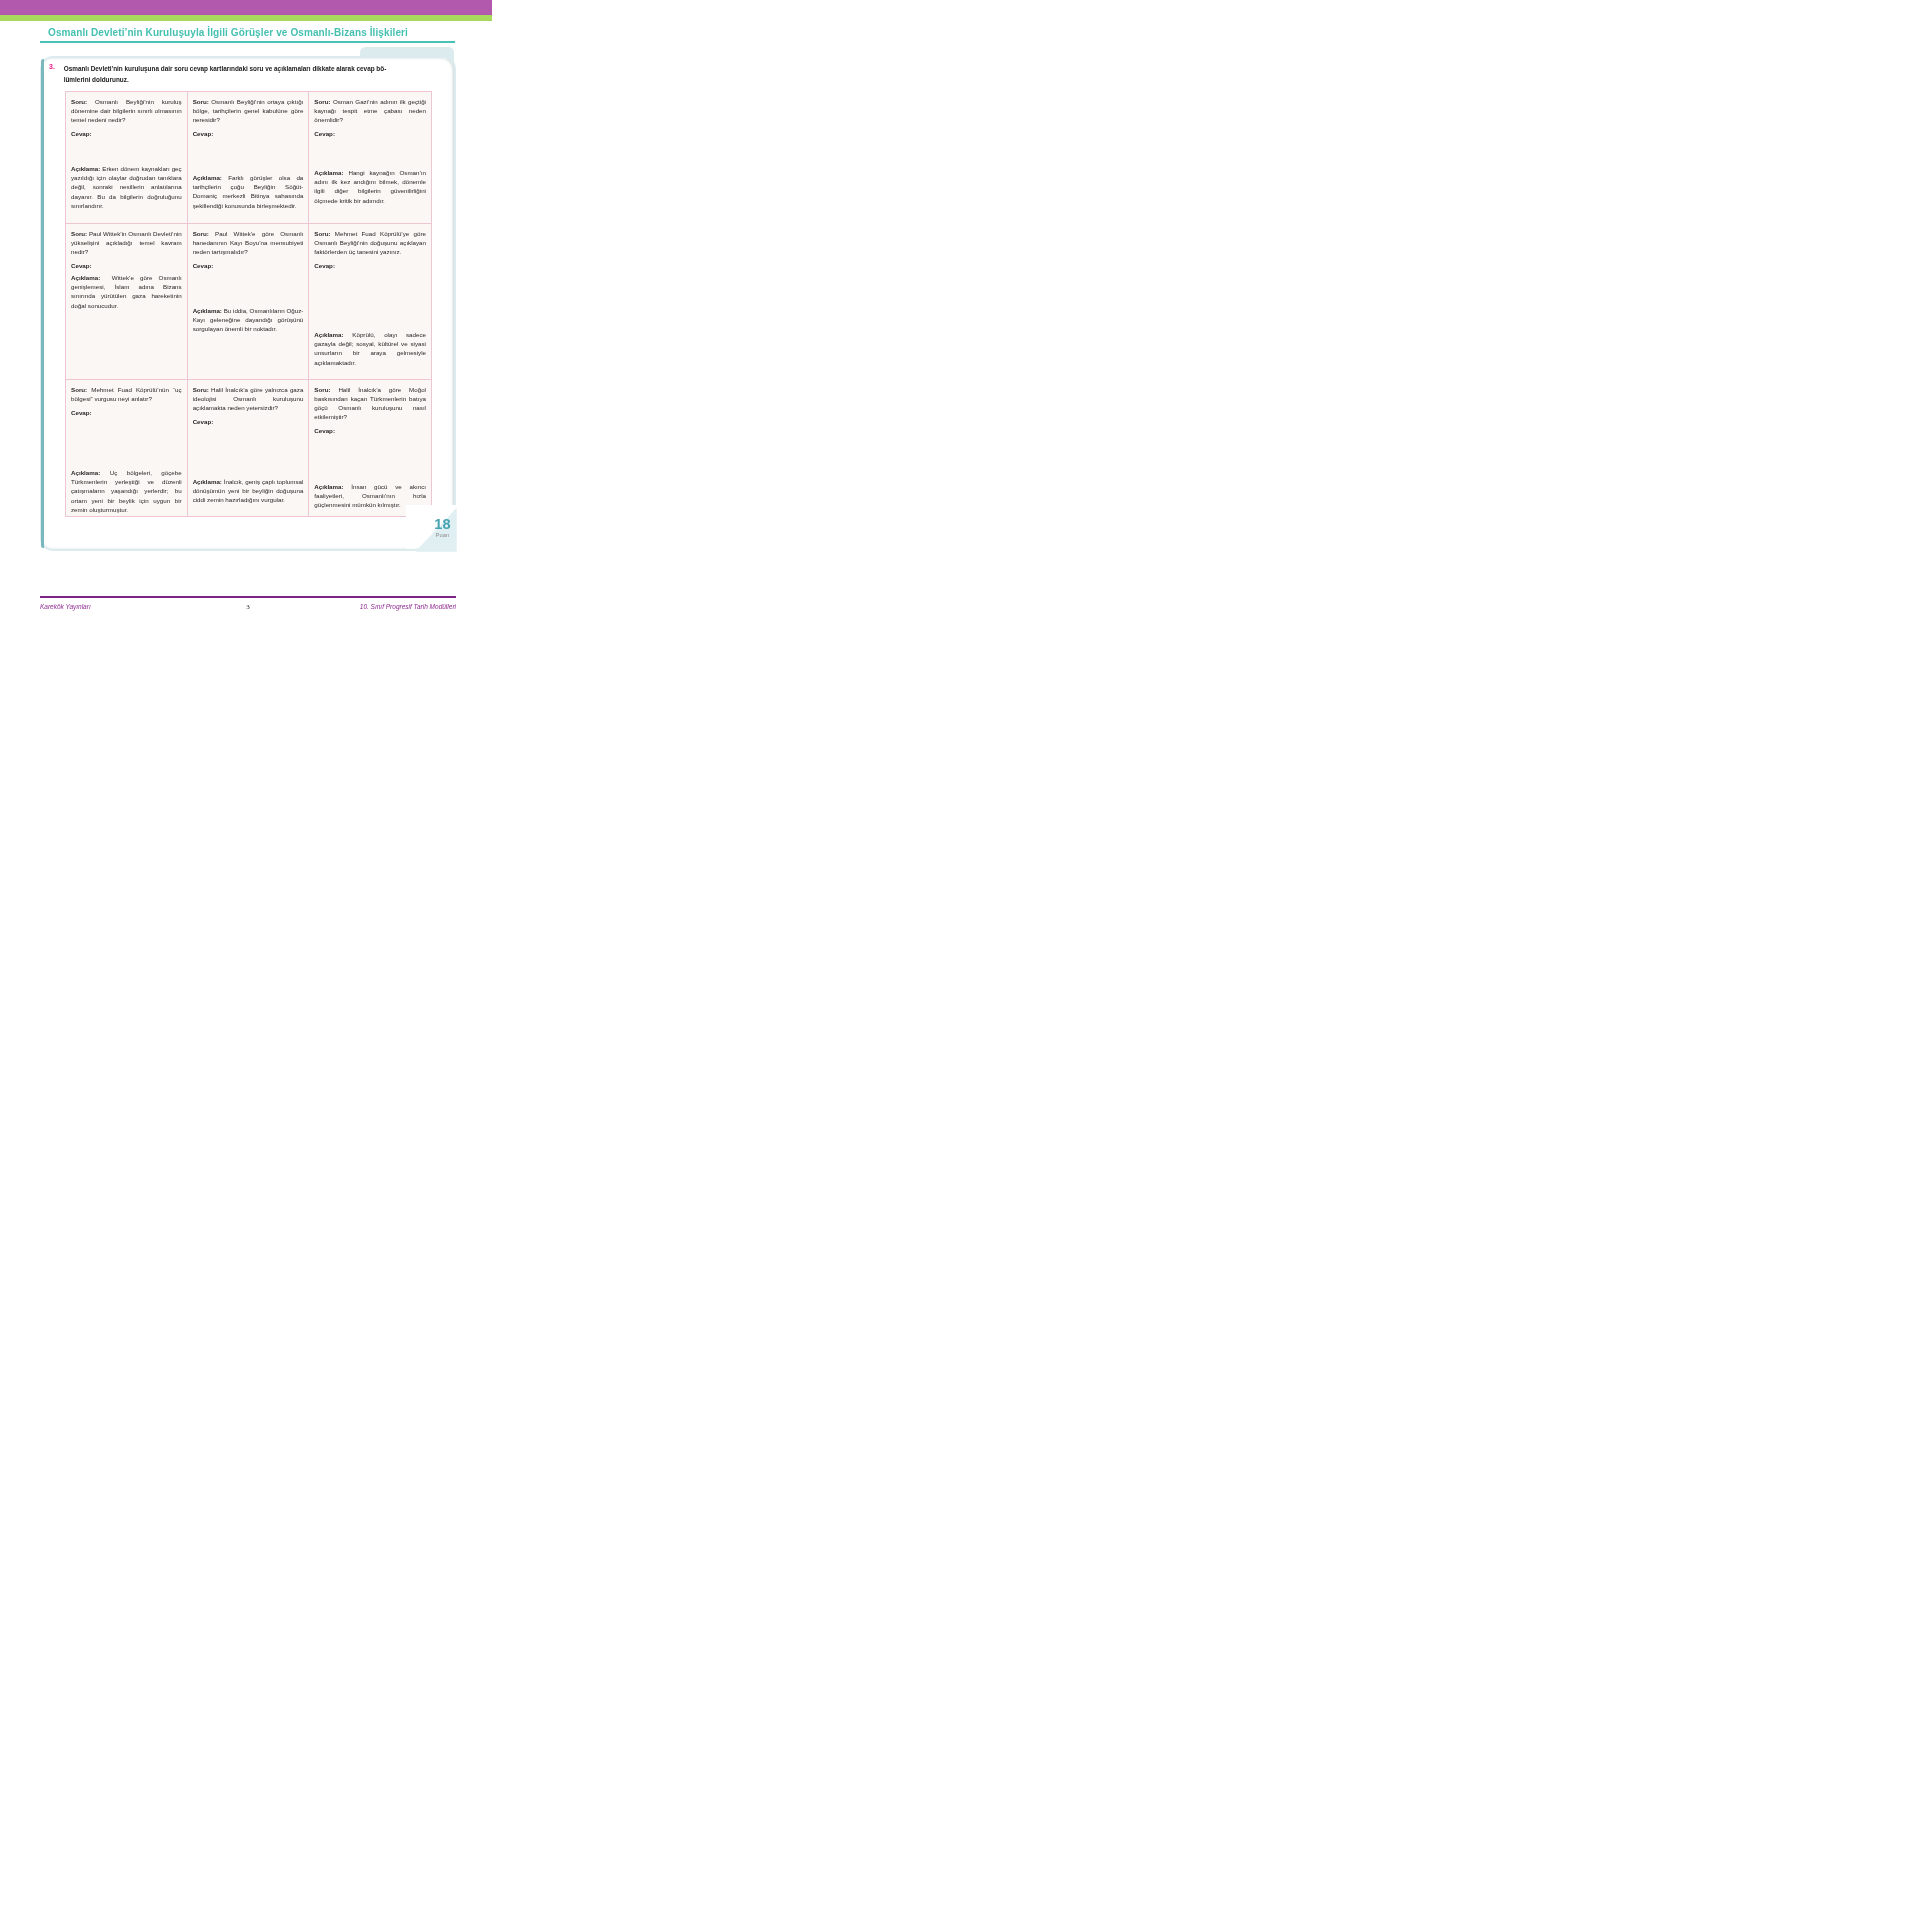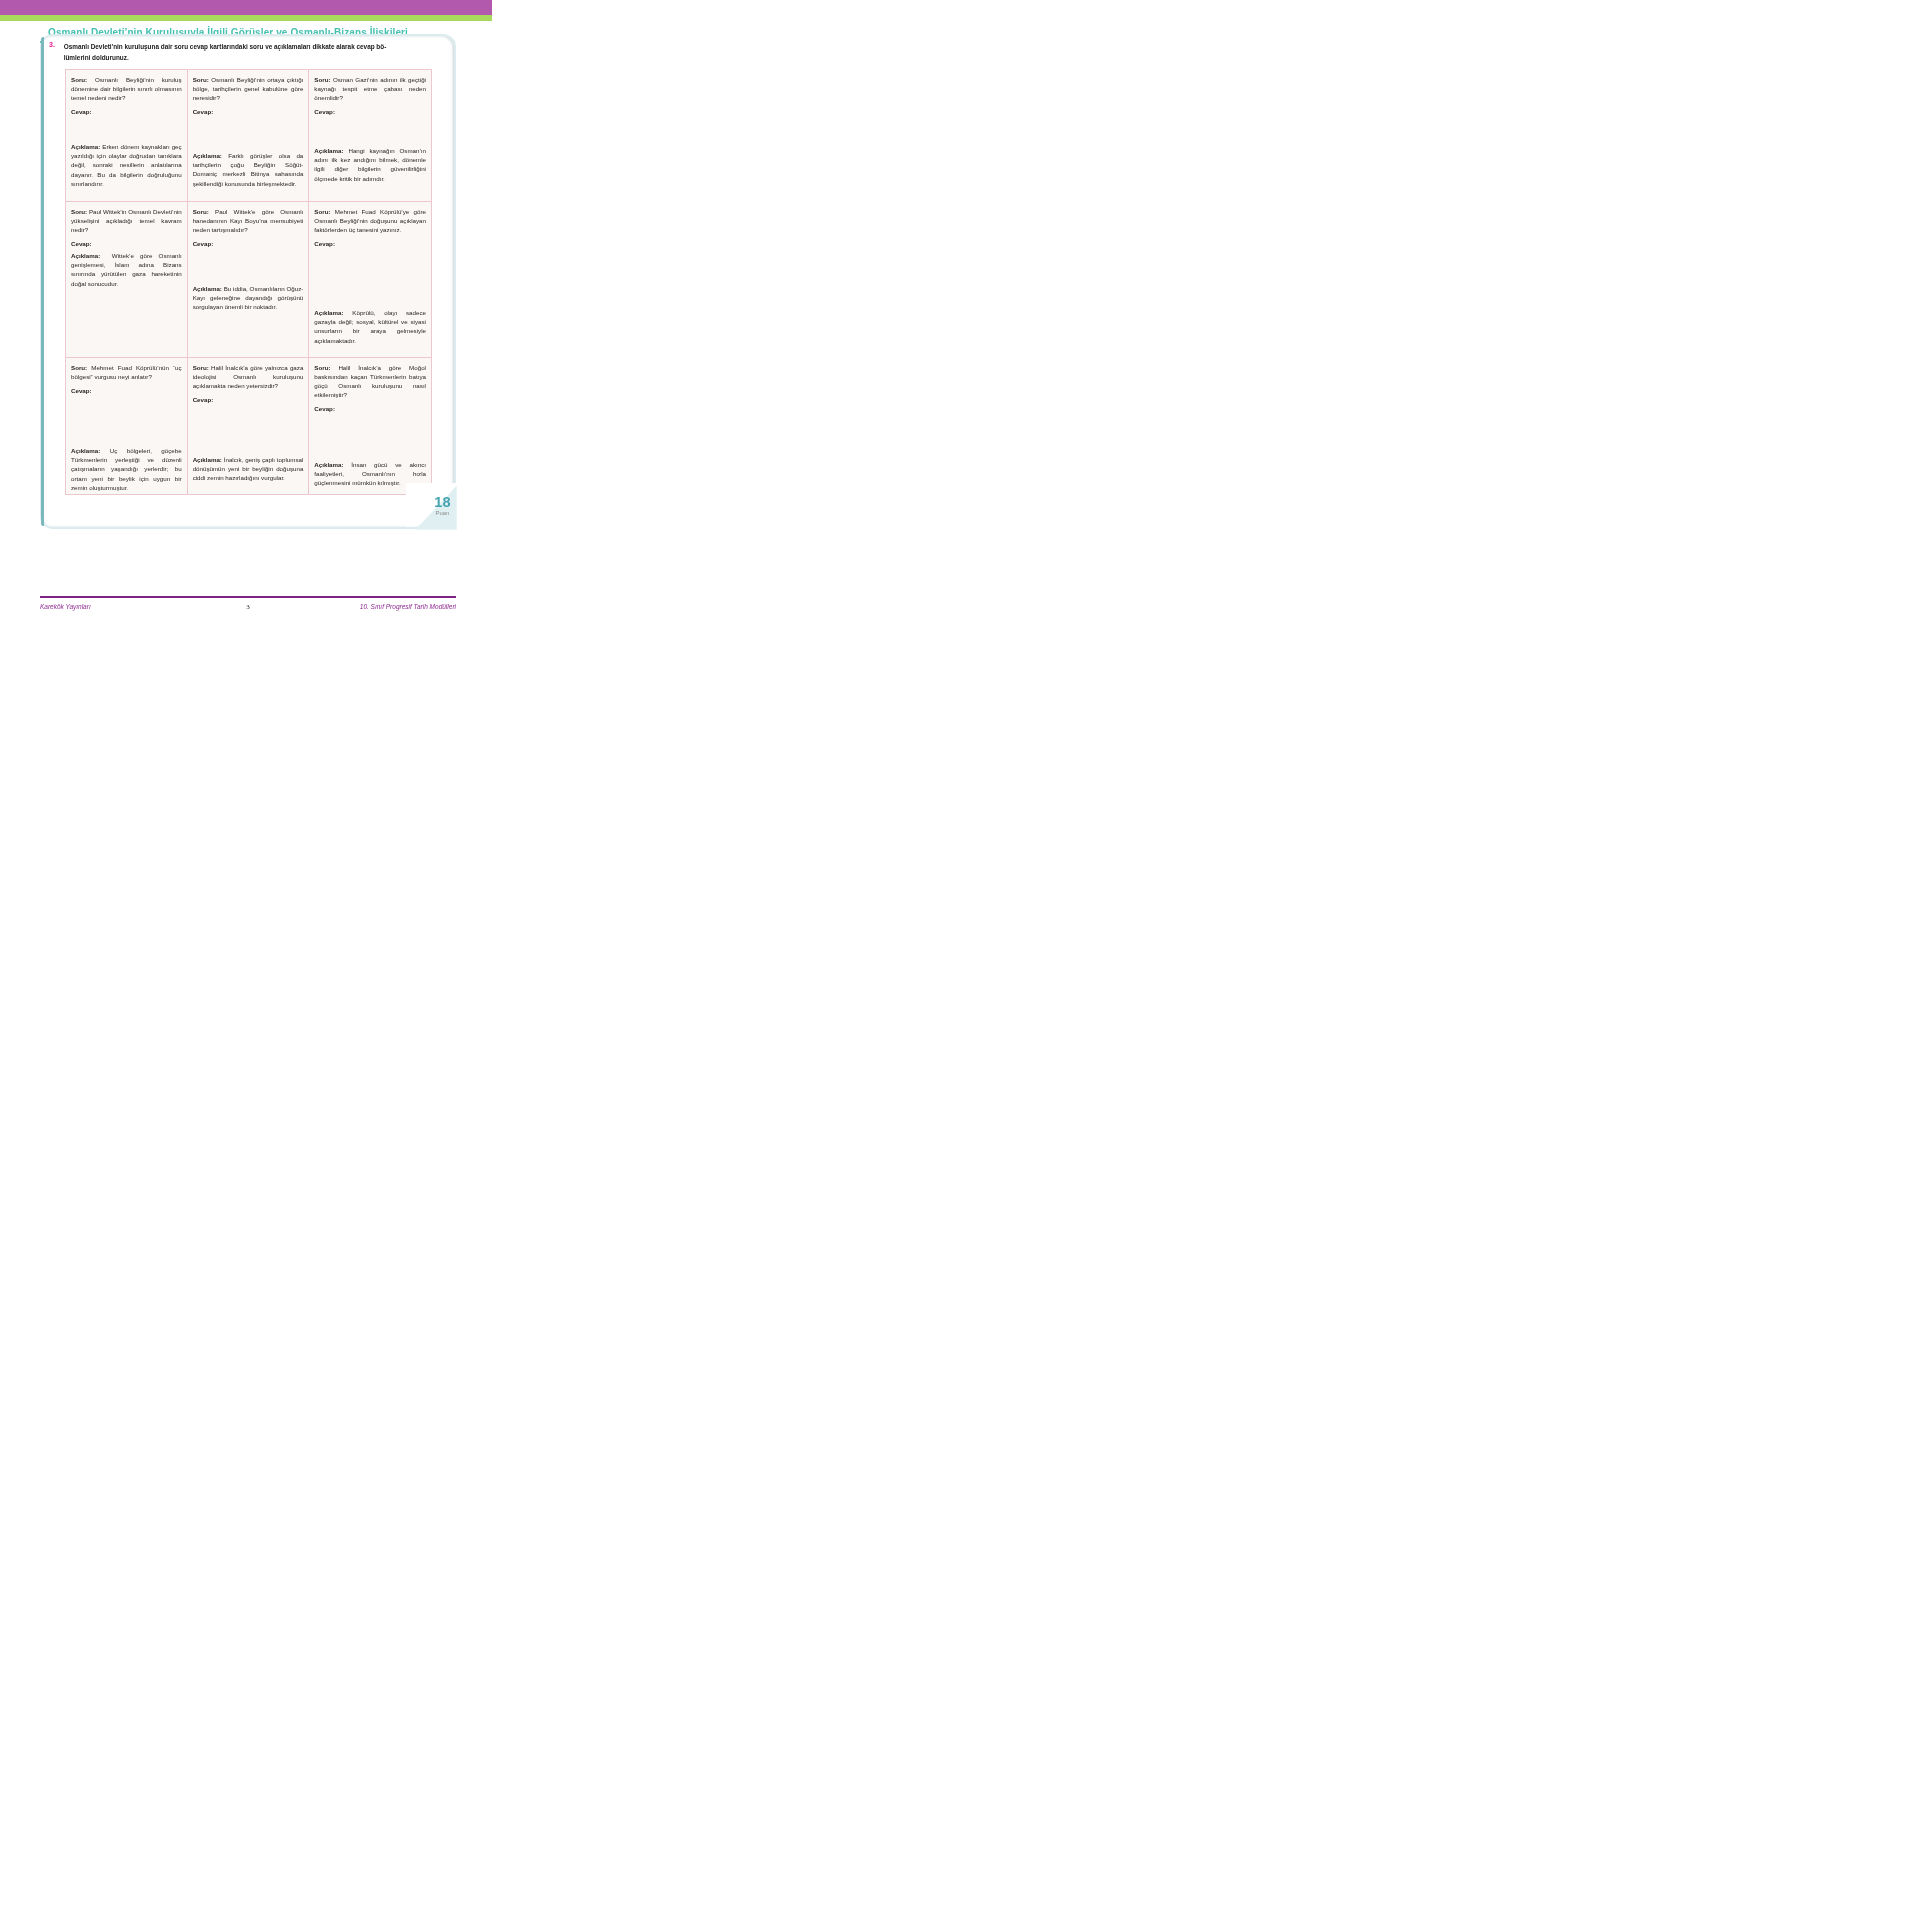--- a/index.html
+++ b/index.html
@@ -13,21 +13,21 @@
   
   .page-title{position:absolute;left:48px;top:27px;width:416px;font-size:10px;font-weight:700;
               letter-spacing:0.1px;color:#45c0b1;}
   .title-rule{position:absolute;left:40px;top:41px;width:415px;height:1.5px;background:#49c2b4;}
 
   
   .tab{position:absolute;left:360px;top:47px;width:94px;height:15.4px;background:#dcecee;
        border-radius:5.4px 5.4px 0 0;z-index:0;}
 
   
-  .card{position:absolute;left:40px;top:34px;width:416px;height:495px;box-sizing:border-box;
+  .card{position:absolute;left:40px;top:56px;width:416px;height:495px;box-sizing:border-box;
         background:#ffffff;border:2.7px solid #dcecee;border-radius:13px;z-index:1;
         box-shadow:inset -1.9px 0.8px 2.7px -0.8px rgba(120,150,155,.38), inset 0 -1.2px 2.3px -1.2px rgba(120,150,155,.25);}
   .left-band{position:absolute;left:-1.5px;top:0.8px;bottom:0.8px;width:3.9px;background:#7ab8bd;
              border-radius:2.3px 0 0 2.3px;}
 
   
   .wm{position:absolute;inset:0;overflow:hidden;border-radius:10.8px;z-index:1;pointer-events:none;}
   .wm span{position:absolute;left:50%;top:51%;transform:translate(-50%,-50%) rotate(-38deg);
            font-family:"Liberation Serif", serif;font-style:italic;font-size:127px;line-height:1;
            color:#e9d7eb;white-space:nowrap;letter-spacing:-3.1px;}

